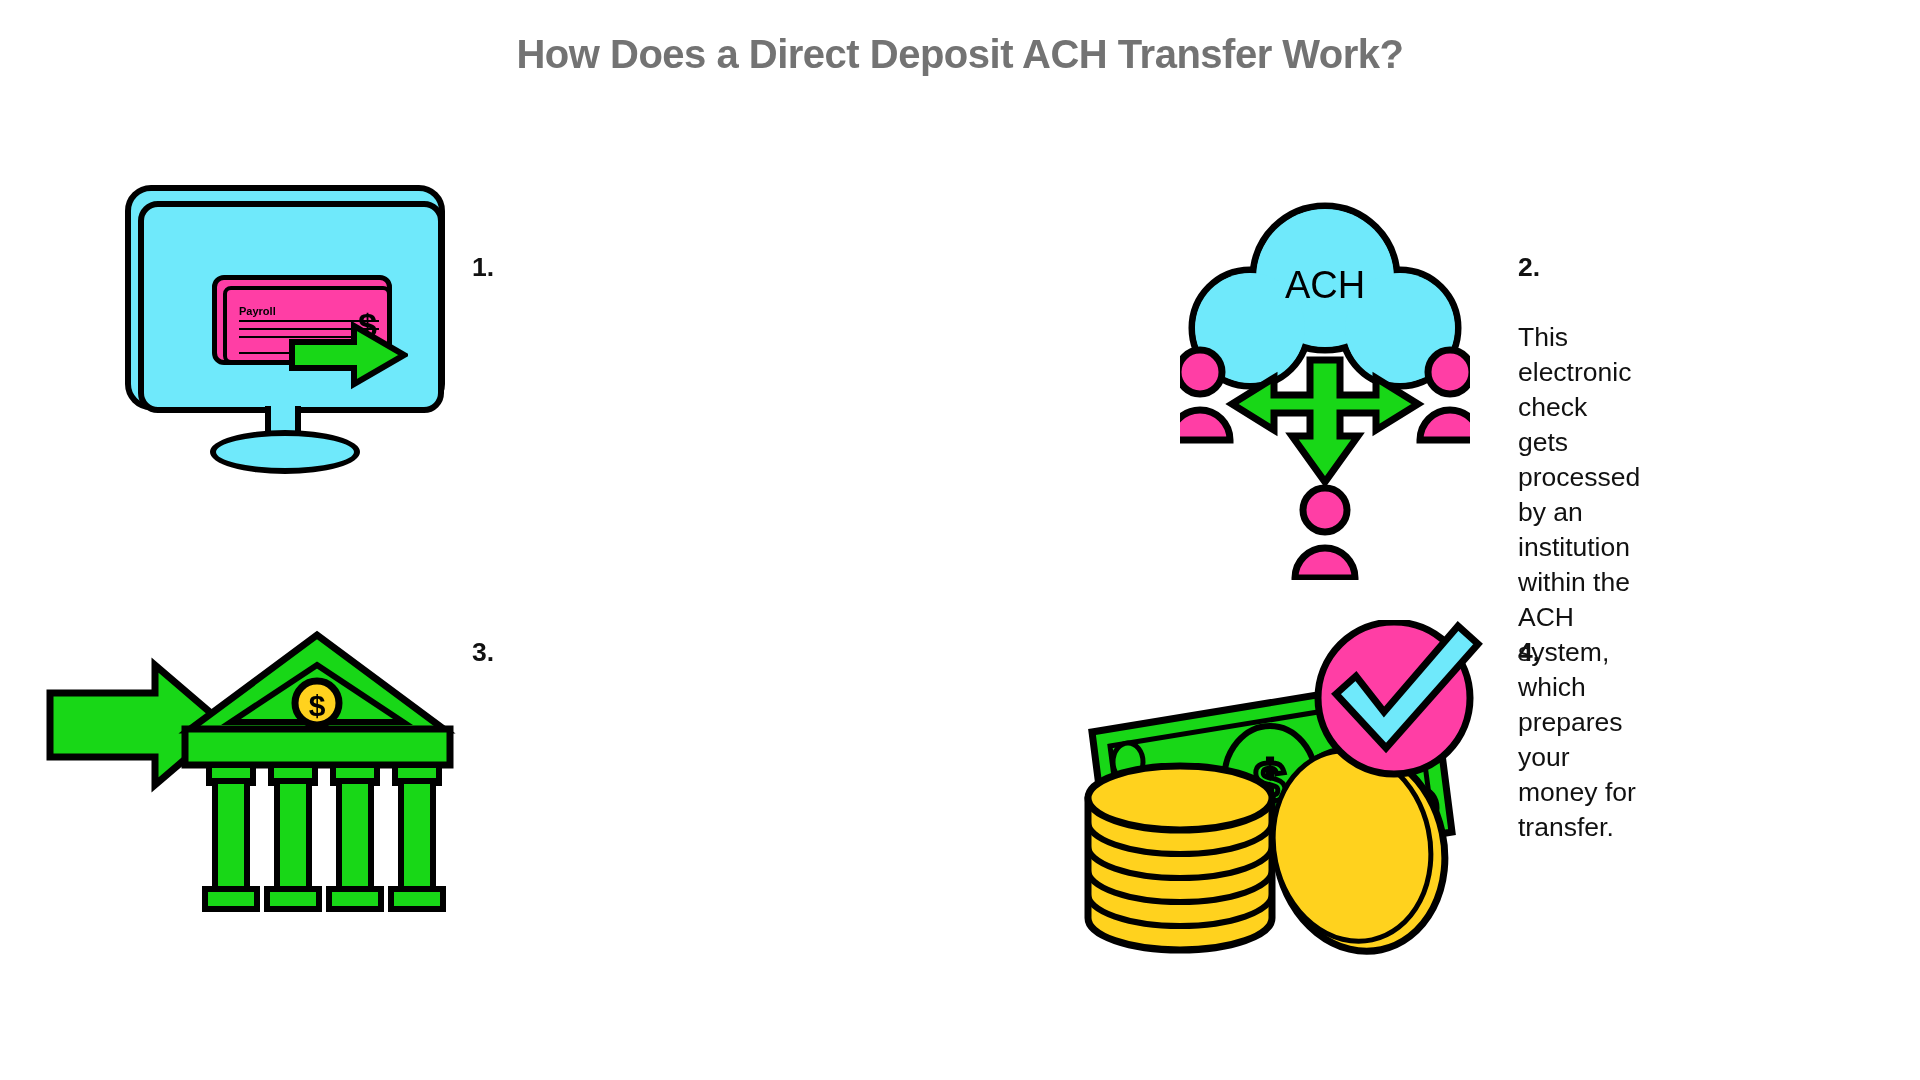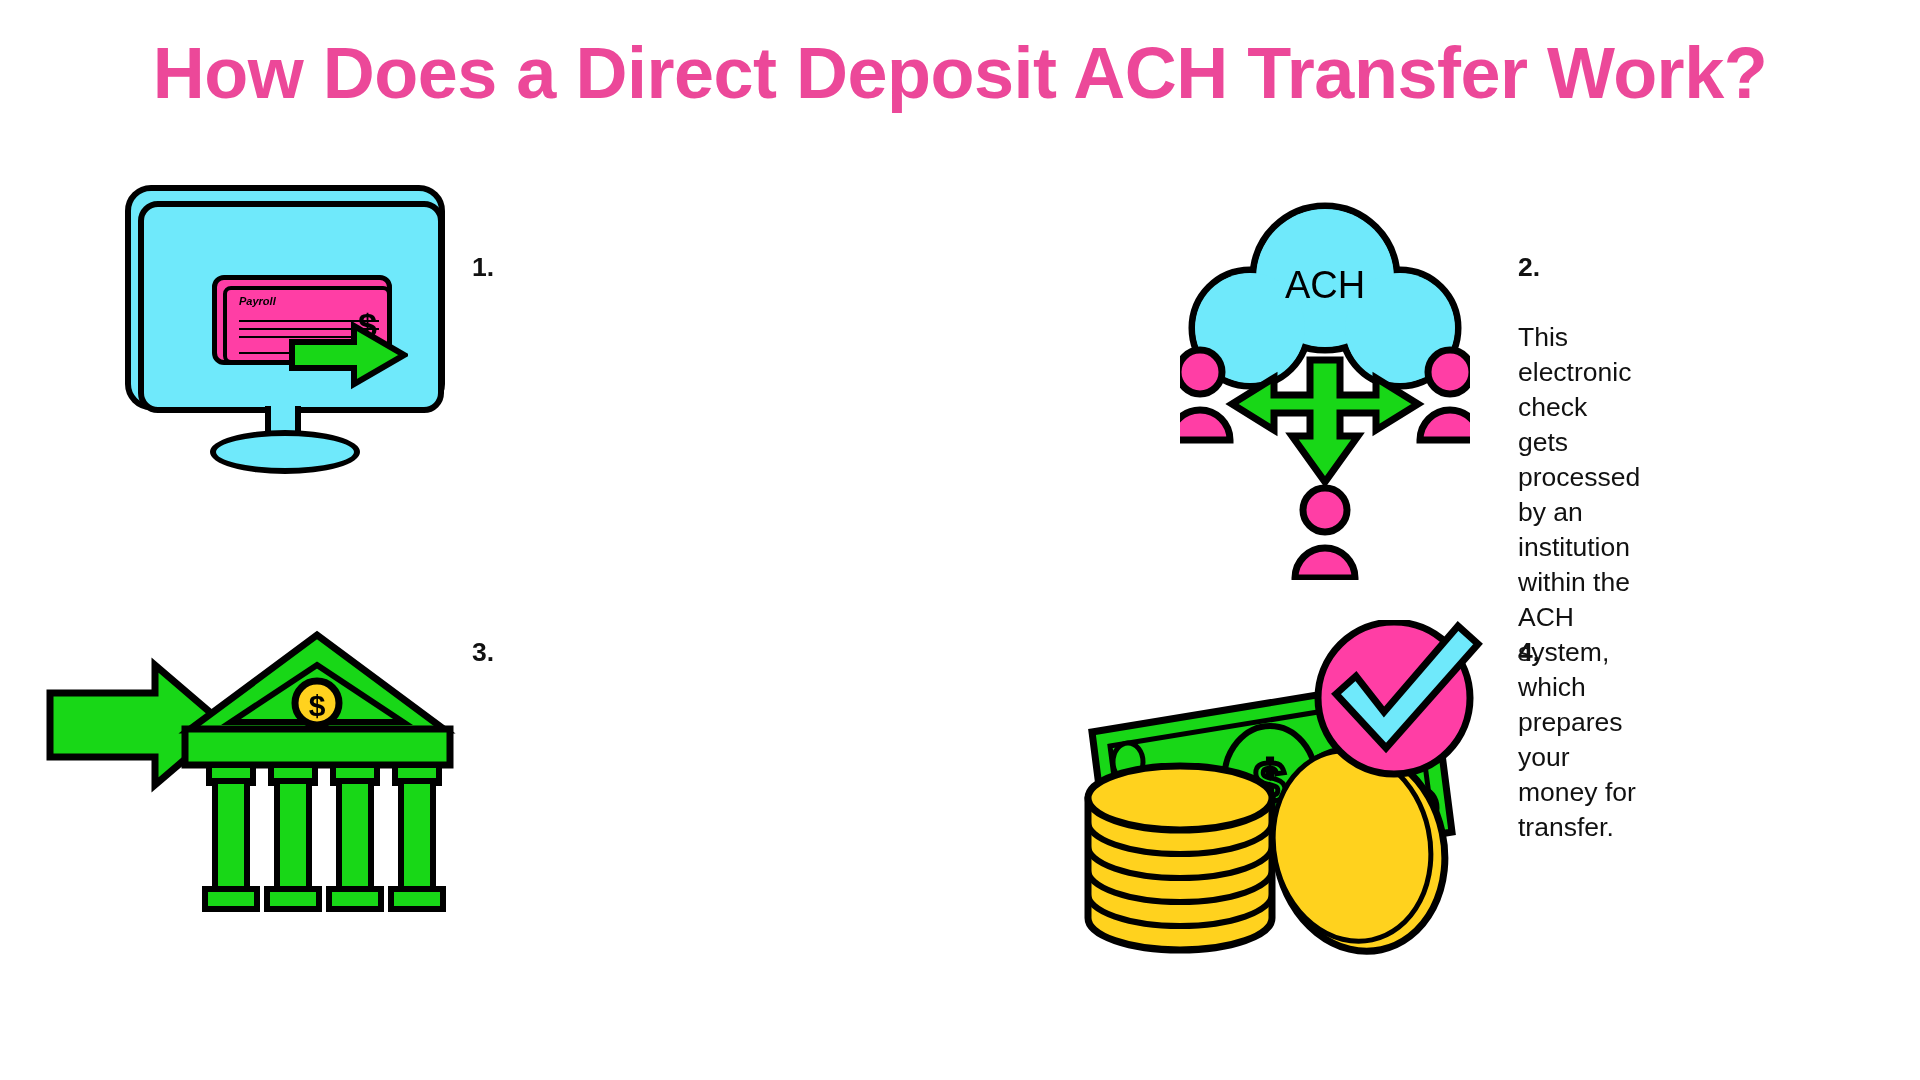--- a/index.html
+++ b/index.html
@@ -4,21 +4,21 @@
 <style>
   html,body{margin:0;padding:0;}
   body{
     width:1920px;height:1080px;background:#ffffff;
     font-family:"Liberation Sans", sans-serif;
     overflow:hidden;position:relative;
   }
   #page-title{
     position:absolute;top:32px;left:0;width:1920px;
     text-align:center;
-    font-size:72px;font-weight:bold;color:#ec4899;
+    font-size:40px;font-weight:bold;color:#737373;
     letter-spacing:-0.5px;
   }
   .step{position:absolute;}
   .step-text{
     position:absolute;
     font-size:26.5px;line-height:35px;color:#111111;
     white-space:pre-line;
   }
   .step-num{font-weight:bold;display:block;}
   
@@ -42,21 +42,21 @@
   }
   .check-card{
     position:absolute;left:68px;top:68px;width:180px;height:90px;
     background:#FF3EA5;border:5px solid #000;border-radius:12px;box-sizing:border-box;
   }
   .check-card2{
     position:absolute;left:6px;top:6px;width:168px;height:78px;
     background:#FF3EA5;border:4px solid #000;border-radius:8px;box-sizing:border-box;
   }
   .check-label{
-    position:absolute;left:12px;top:5px;font-size:11px;font-style:italic;
+    position:absolute;left:12px;top:15px;font-size:11px;
     font-weight:bold;color:#000;
   }
   .check-line{position:absolute;height:2px;background:#000;left:12px;}
   .check-dollar{
     position:absolute;right:10px;top:16px;font-size:34px;font-weight:bold;color:#000;
   }
   .arrow-right-1{position:absolute;left:178px;top:140px;}
   
   #step2-art{position:absolute;left:1180px;top:200px;width:290px;height:380px;}
   

